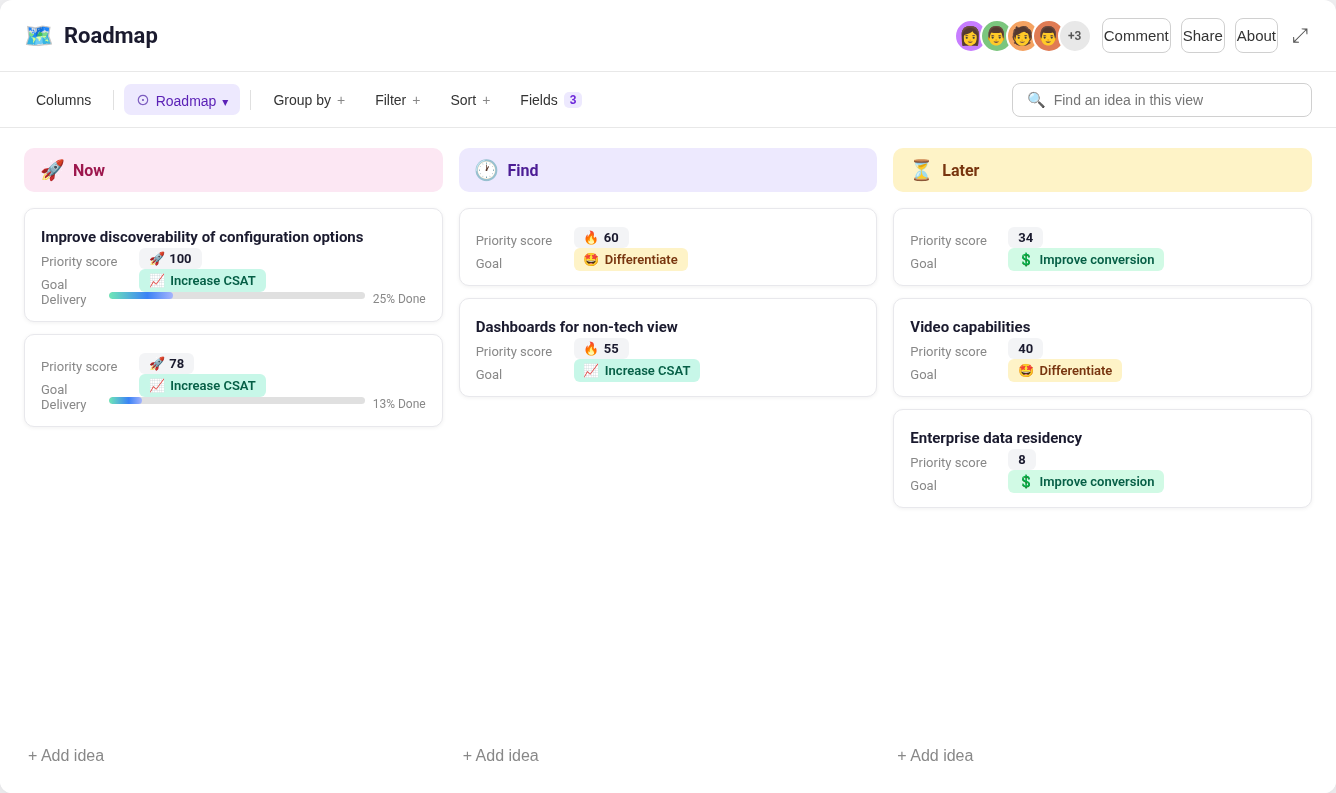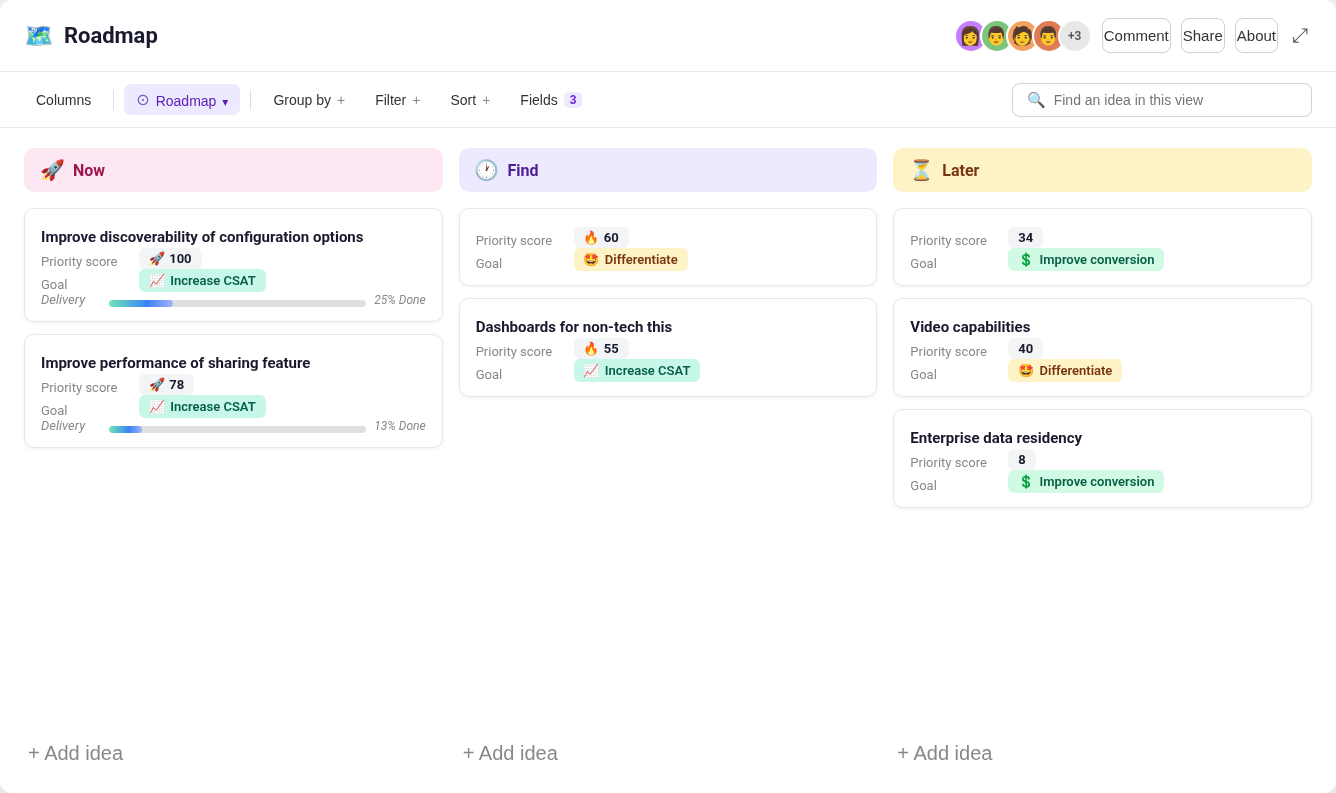--- a/index.html
+++ b/index.html
@@ -238,46 +238,45 @@
       border-radius: 6px;
       padding: 4px 10px;
       font-size: 13px;
       font-weight: 600;
     }
     .goal-csat { background: #c7f7e8; color: #065f46; }
     .goal-differentiate { background: #fef3c7; color: #78350f; }
     .goal-conversion { background: #d1fae5; color: #065f46; }
     .delivery-row {
       display: flex;
-      align-items: flex-end;
+      align-items: flex-start;
       gap: 8px;
       font-size: 13px;
       color: #888;
-      font-style: italic;
     }
     .delivery-label { min-width: 60px; color: #888; font-size: 13px; }
     .progress-bar-bg {
       flex: 1;
       height: 7px;
       background: #e0e0e0;
       border-radius: 4px;
       overflow: hidden;
     }
     .progress-bar-fill {
       height: 100%;
       border-radius: 4px;
       background: linear-gradient(90deg, #6ee7b7 0%, #3b82f6 60%, #a5b4fc 100%);
     }
     .progress-text { font-size: 12px; color: #888; white-space: nowrap; }
     .add-idea {
       display: flex;
       align-items: center;
       gap: 6px;
       color: #888;
-      font-size: 20px;
+      font-size: 16px;
       font-weight: 500;
       padding: 8px 4px;
       cursor: pointer;
       border: none;
       background: transparent;
       margin-top: auto;
     }
     
     .av-face {
       font-size: 18px;
@@ -374,21 +373,20 @@
     </div>
           <div class="delivery-row">
         <span class="delivery-label">Delivery</span>
         <div class="progress-bar-bg">
           <div class="progress-bar-fill" style="width:25%;"></div>
         </div>
         <span class="progress-text">25% Done</span>
       </div>
         </div>
         <div class="card">
-          <div class="card-title">Improve performance of sharing feature</div>
           <div class="card-row">
       <span class="card-row-label">Priority score</span>
       <span class="score-badge">
         <span>🚀</span>
         <span>78</span>
       </span>
     </div>
           <div class="card-row">
       <span class="card-row-label">Goal</span>
       <span class="goal-badge goal-csat">
@@ -421,21 +419,21 @@
     </div>
           <div class="card-row">
       <span class="card-row-label">Goal</span>
       <span class="goal-badge goal-differentiate">
         <span>🤩</span>
         <span>Differentiate</span>
       </span>
     </div>
         </div>
         <div class="card">
-          <div class="card-title">Dashboards for non-tech this</div>
+          <div class="card-title">Dashboards for non-tech view</div>
           <div class="card-row">
       <span class="card-row-label">Priority score</span>
       <span class="score-badge">
         <span>🔥</span>
         <span>55</span>
       </span>
     </div>
           <div class="card-row">
       <span class="card-row-label">Goal</span>
       <span class="goal-badge goal-csat">

